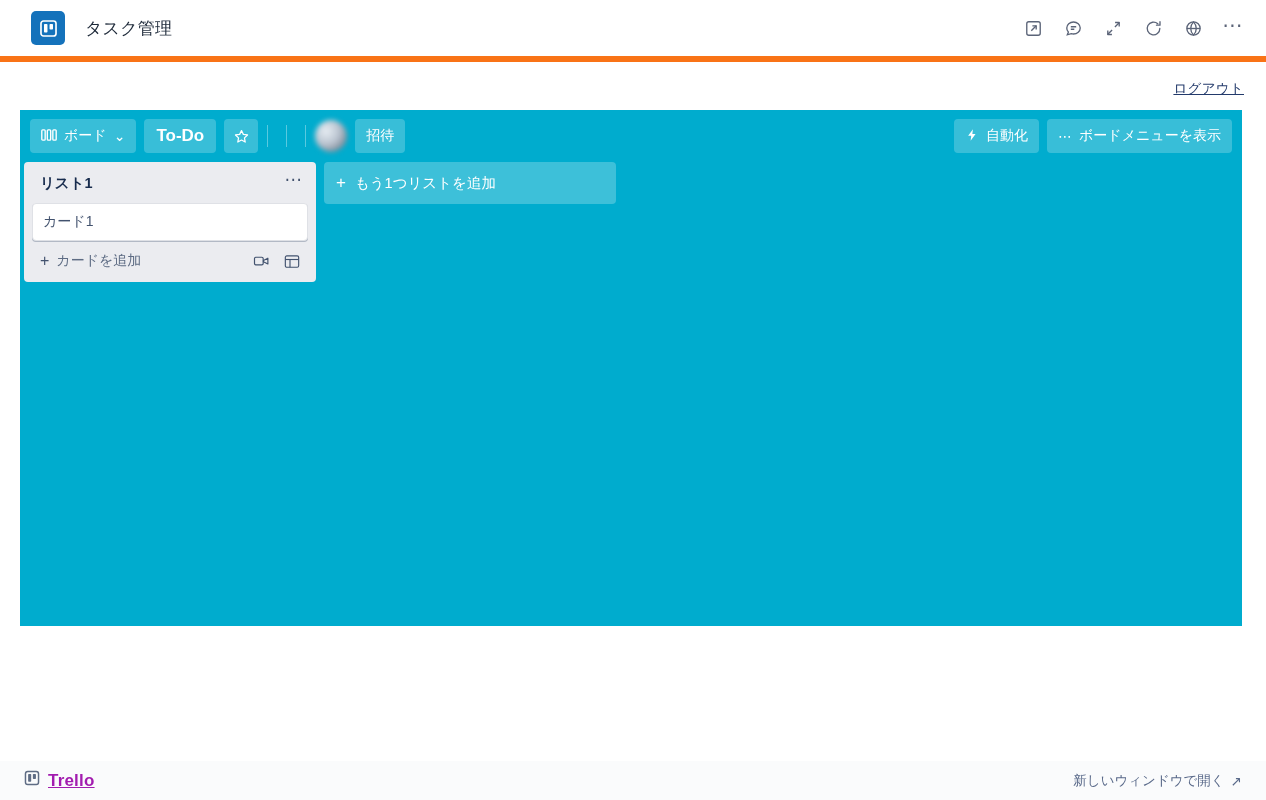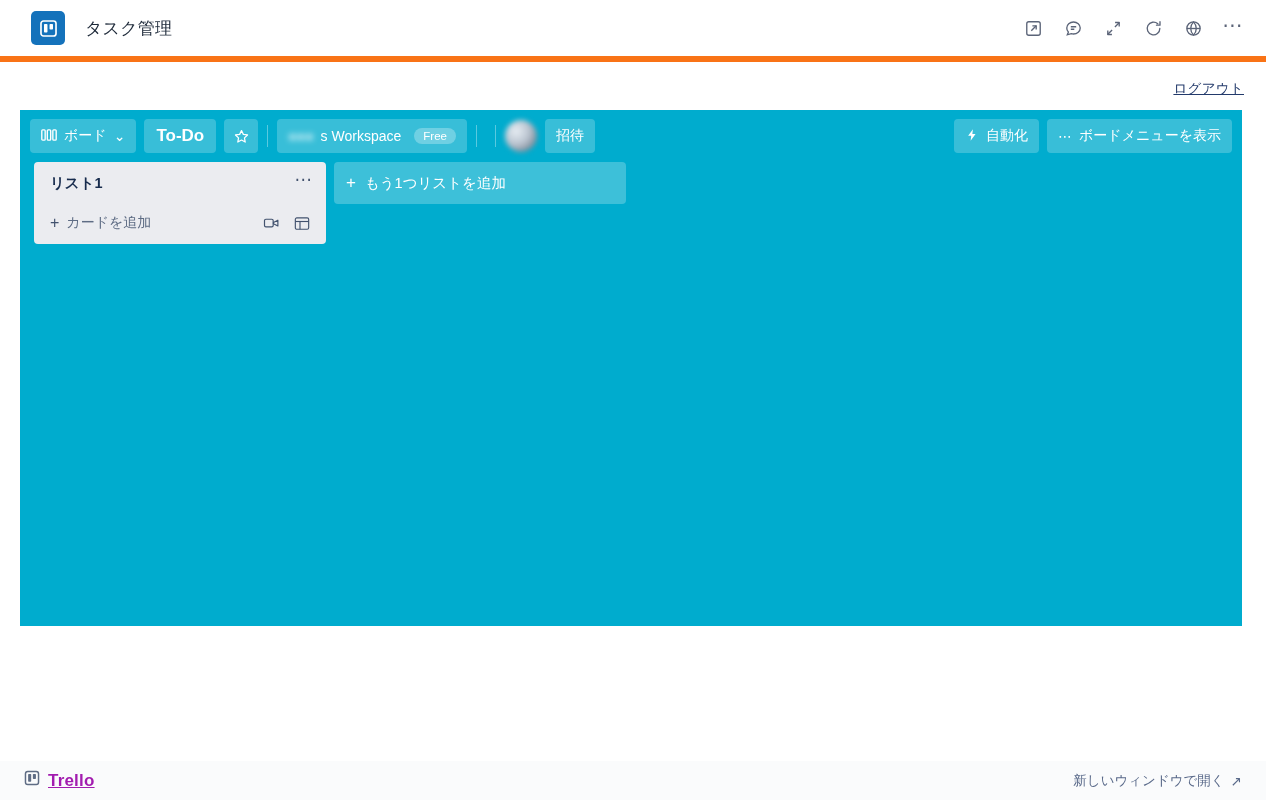--- a/index.html
+++ b/index.html
@@ -97,21 +97,21 @@
     width: 32px; height: 32px; border-radius: 50%;
     background: radial-gradient(circle at 35% 35%, #e8eef4 0%, #b9c3cf 45%, #7f8b99 75%, #aab6c2 100%);
     filter: blur(2.4px);
     flex: none; cursor: pointer;
   }
   .bb-right { margin-left: auto; display: flex; align-items: center; gap: 8px; text-align: center; }
 
   
   .lists-area {
     display: flex; align-items: flex-start; gap: 8px;
-    padding: 0 14px;
+    padding: 0 4px;
   }
   .list {
     width: 292px; background: #ebecf0;
     border-radius: 4px; padding: 8px 8px 6px 8px;
     flex: none;
   }
   .list-head {
     display: flex; align-items: center;
     padding: 4px 6px 10px 8px;
   }
@@ -238,25 +238,20 @@
     </div>
     <div class="bb-gap"></div>
     <div class="bb-btn plain strong">To-Do</div>
     <div class="bb-gap"></div>
     <div class="bb-btn plain square">
       <svg width="17" height="17" viewBox="0 0 24 24" fill="none" stroke="#ffffff" stroke-width="1.8" stroke-linejoin="round">
         <path d="M12 3.6l2.6 5.4 5.9.8-4.3 4.1 1 5.9-5.2-2.8-5.2 2.8 1-5.9-4.3-4.1 5.9-.8z"></path>
       </svg>
     </div>
     <div class="bb-sep"></div>
-    <div class="bb-btn plain">
-      <span class="blurred-name">●●●</span>
-      <span>s Workspace</span>
-      <span class="free-badge">Free</span>
-    </div>
     <div class="bb-sep"></div>
     <div class="bb-sep"></div>
     <div class="avatar-blur"></div>
     <div class="bb-gap"></div>
     <div class="bb-btn plain">招待</div>
 
     <div class="bb-right">
       <div class="bb-btn plain">
         <span>
           <svg width="14" height="16" viewBox="0 0 24 24" fill="#ffffff">
@@ -272,20 +267,21 @@
     </div>
   </div>
 
   <div class="lists-area">
 
     <div class="list">
       <div class="list-head">
         <span class="list-title">リスト1</span>
         <span class="list-menu">⋯</span>
       </div>
+      <div class="card">カード1</div>
       <div class="add-card-row">
         <span class="plus">+</span>
         <span>カードを追加</span>
         <span class="add-card-icons">
           <span class="mini-icon">
             <svg width="17" height="14" viewBox="0 0 24 20" fill="none" stroke="currentColor" stroke-width="1.7">
               <rect x="2" y="4.6" width="12.4" height="10.8" rx="2"></rect>
               <path d="M14.8 9.2l6.3-3.2v8.2l-6.3-3.2z" stroke-linejoin="round"></path>
             </svg>
           </span>

